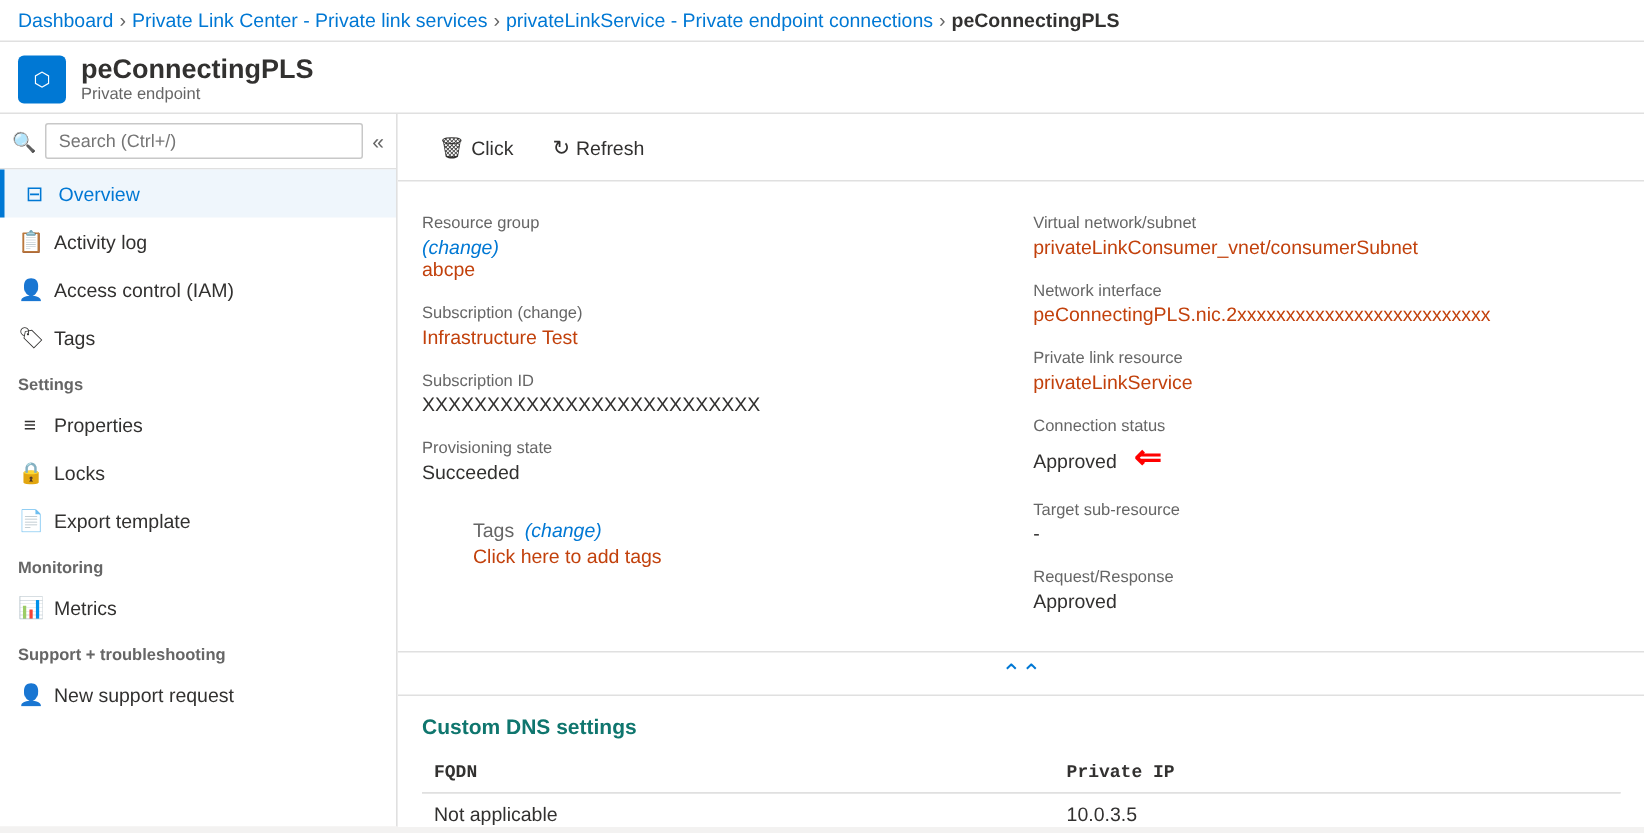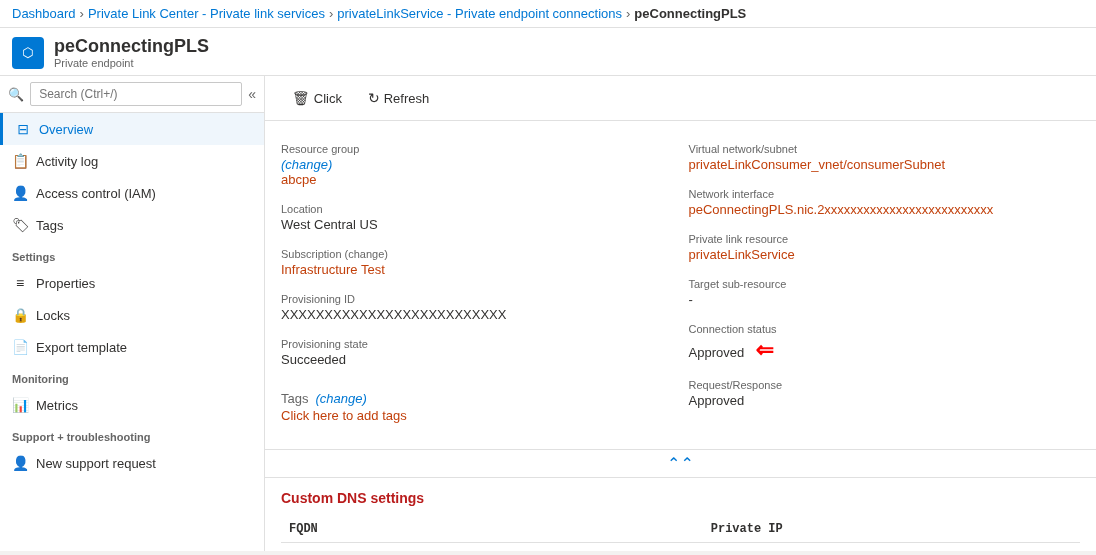--- a/index.html
+++ b/index.html
@@ -151,21 +151,21 @@
       font-size: 16px;
     }
 
     
     .dns-section {
       padding: 12px 16px;
     }
     .dns-section h3 {
       font-size: 14px;
       font-weight: 600;
-      color: #b91c1c;
+      color: #0f766e;
       margin-bottom: 10px;
     }
     .dns-table {
       width: 100%;
       border-collapse: collapse;
     }
     .dns-table th {
       text-align: left;
       padding: 6px 8px;
       font-size: 12px;
@@ -284,38 +284,34 @@
 
       <div>
         <div class="detail-item">
           <div class="detail-label">Resource group</div>
           <div class="detail-value">
             <a class="inline-link">(change)</a>
             <br><a class="link detail-value">abcpe</a>
           </div>
         </div>
         <div class="detail-item">
-          <div class="detail-label">Location</div>
-          <div class="detail-value">West Central US</div>
-        </div>
-        <div class="detail-item">
           <div class="detail-label">Subscription (change)</div>
           <div class="detail-value">
             <a class="link detail-value">Infrastructure Test</a>
           </div>
         </div>
         <div class="detail-item">
-          <div class="detail-label">Provisioning ID</div>
+          <div class="detail-label">Subscription ID</div>
           <div class="detail-value">XXXXXXXXXXXXXXXXXXXXXXXXXX</div>
         </div>
         <div class="detail-item">
           <div class="detail-label">Provisioning state</div>
           <div class="detail-value">Succeeded</div>
         </div>
-        <div class="detail-item" style="margin-top:8px;">
+        <div class="detail-item" style="margin-top:8px;margin-left:34px;">
           <div class="detail-label">
             <span>Tags</span>
             <a class="inline-link" style="margin-left:4px;">(change)</a>
           </div>
           <div class="detail-value">
             <a class="link detail-value">Click here to add tags</a>
           </div>
         </div>
       </div>
 
@@ -332,29 +328,29 @@
             <a class="link detail-value">peConnectingPLS.nic.2xxxxxxxxxxxxxxxxxxxxxxxxxx</a>
           </div>
         </div>
         <div class="detail-item">
           <div class="detail-label">Private link resource</div>
           <div class="detail-value">
             <a class="link detail-value">privateLinkService</a>
           </div>
         </div>
         <div class="detail-item">
+          <div class="detail-label">Connection status</div>
+          <div class="detail-value">
+            <span>Approved</span>
+            <span class="red-arrow">⇐</span>
+          </div>
+        </div>
+        <div class="detail-item">
           <div class="detail-label">Target sub-resource</div>
           <div class="detail-value">-</div>
-        </div>
-        <div class="detail-item">
-          <div class="detail-label">Connection status</div>
-          <div class="detail-value">
-            <span>Approved</span>
-            <span class="red-arrow">⇐</span>
-          </div>
         </div>
         <div class="detail-item">
           <div class="detail-label">Request/Response</div>
           <div class="detail-value">Approved</div>
         </div>
       </div>
     </div>
 
     <div class="collapse-arrows">⌃⌃</div>
 

